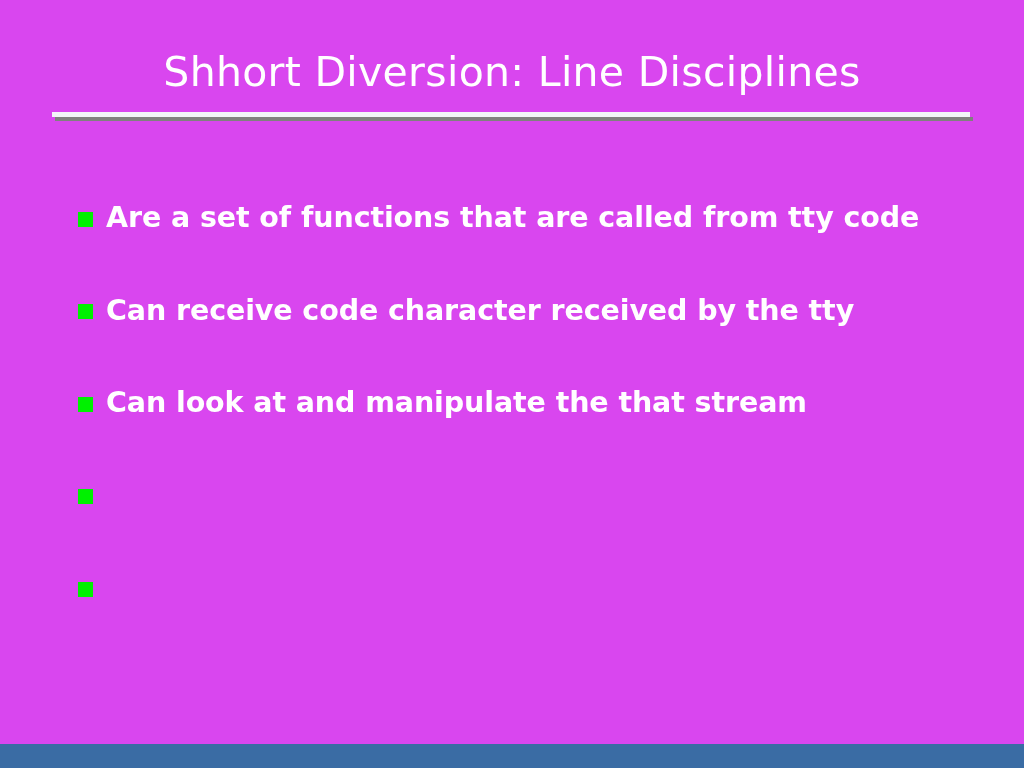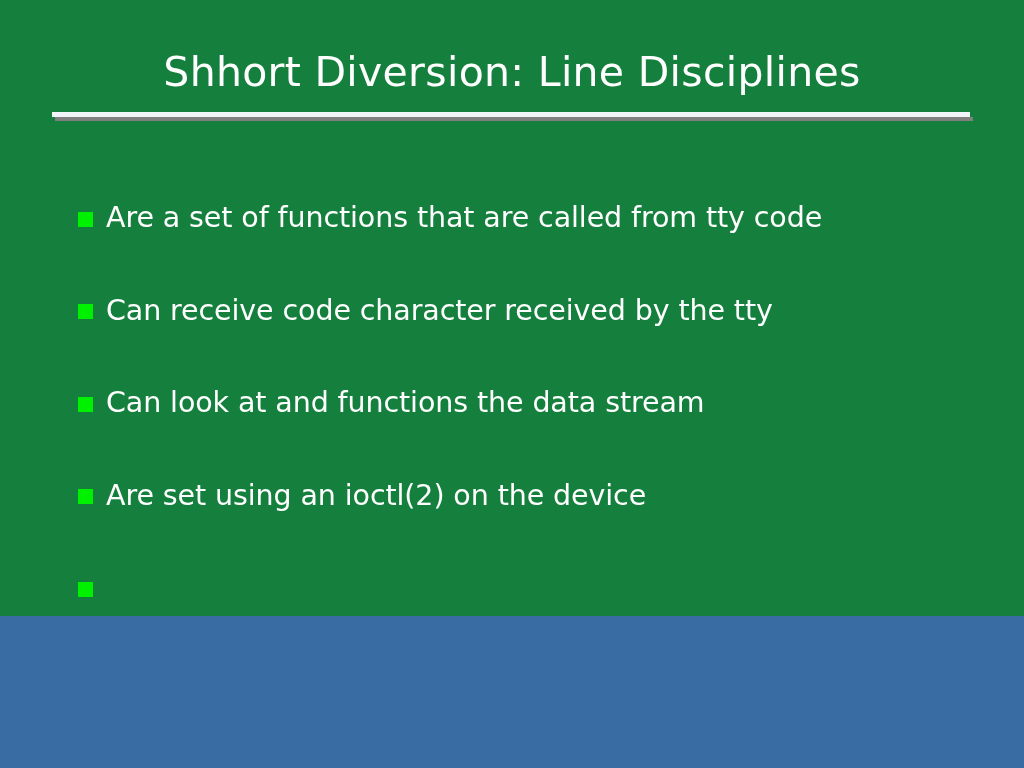--- a/index.html
+++ b/index.html
@@ -12,22 +12,22 @@
     height: 768px;
     overflow: hidden;
     background: #3a6ca4;
     font-family: "DejaVu Sans", "Liberation Sans", sans-serif;
     -webkit-font-smoothing: antialiased;
   }
 
   .slide {
     position: relative;
     width: 1024px;
-    height: 616px;
-    background: #15803d;
+    height: 744px;
+    background: #d946ef;
     box-sizing: border-box;
   }
 
   
   .title-block {
     position: absolute;
     left: 0;
     top: 46px;
     width: 1024px;
     text-align: center;
@@ -90,21 +90,21 @@
     margin-right: 13px;
     position: relative;
     top: 1px;
   }
 
   .bullet-text {
     flex: 1 1 auto;
     color: #ffffff;
     font-family: "DejaVu Sans", "Liberation Sans", sans-serif;
     font-size: 28.5px;
-    font-weight: 400;
+    font-weight: 700;
     line-height: 34px;
     letter-spacing: -0.1px;
     white-space: nowrap;
   }
 </style>
 </head>
 <body>
 
 <div class="slide">
 
@@ -121,26 +121,25 @@
       <span class="bullet-text">Are a set of functions that are called from tty code</span>
     </li>
 
     <li class="bullet-item">
       <span class="bullet-marker"></span>
       <span class="bullet-text">Can receive code character received by the tty</span>
     </li>
 
     <li class="bullet-item">
       <span class="bullet-marker"></span>
-      <span class="bullet-text">Can look at and functions the data stream</span>
+      <span class="bullet-text">Can look at and manipulate the that stream</span>
     </li>
 
     <li class="bullet-item">
       <span class="bullet-marker"></span>
-      <span class="bullet-text">Are set using an ioctl(2) on the device</span>
     </li>
 
     <li class="bullet-item">
       <span class="bullet-marker"></span>
     </li>
 
   </ul>
 
 </div>
 

